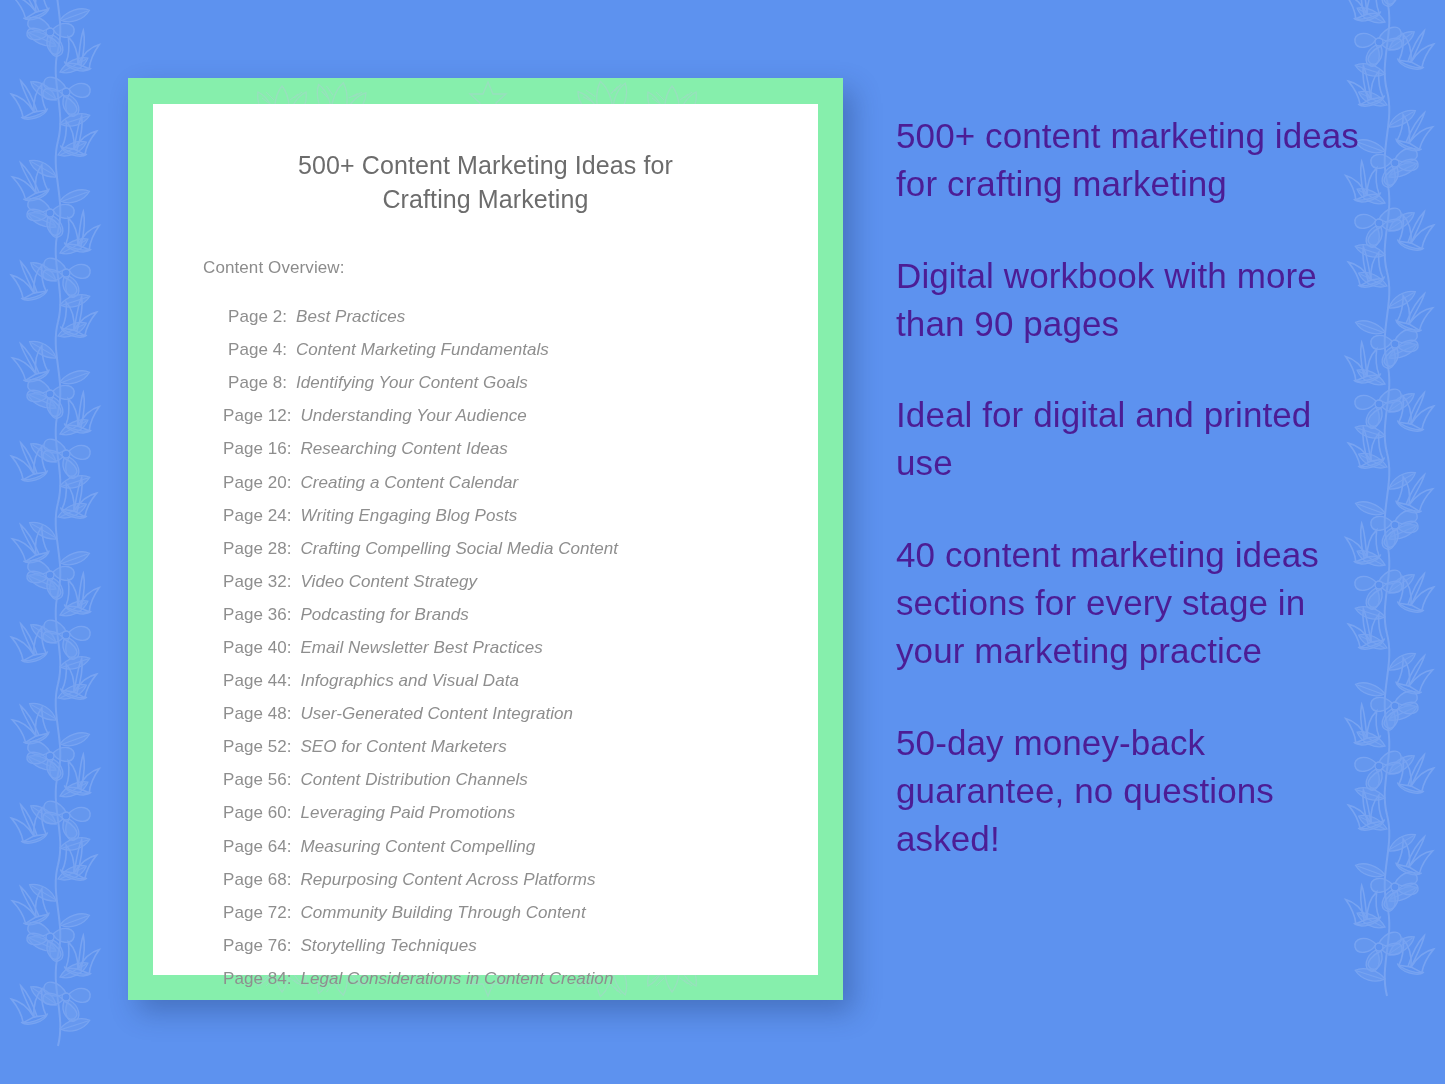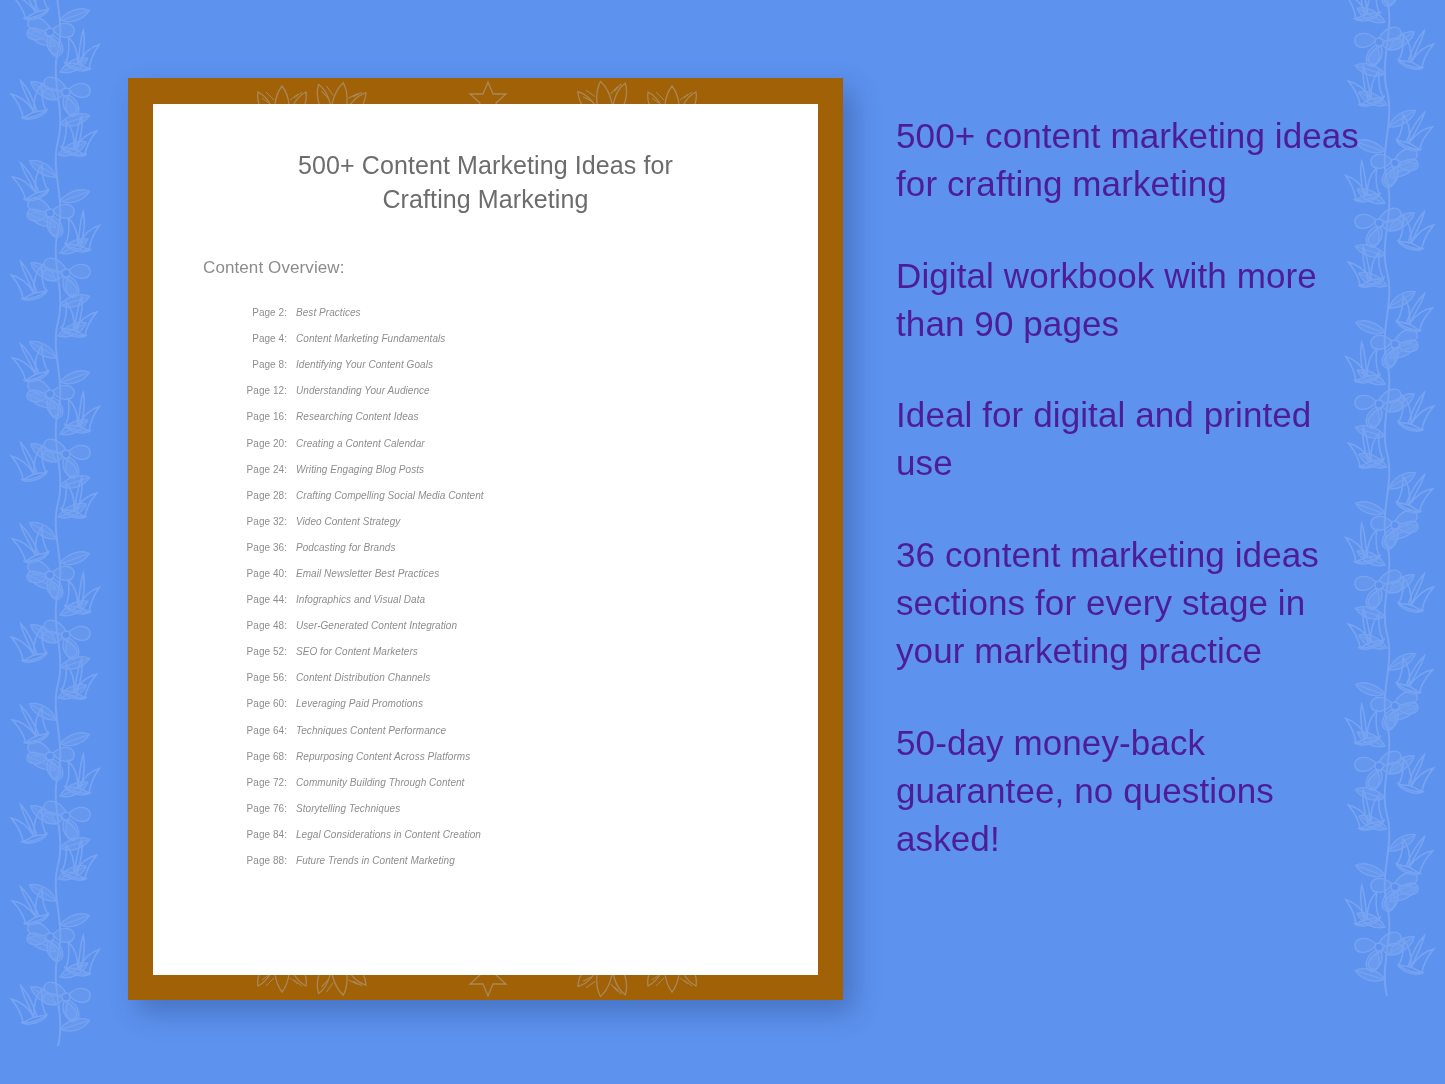--- a/index.html
+++ b/index.html
@@ -29,21 +29,21 @@
   .border-strip.right .vine-svg { transform: scaleX(-1); transform-origin: center; }
   .vine-svg { display: block; width: 118px; height: 1084px; }
 
   
   .doc-card {
     position: absolute;
     left: 128px;
     top: 78px;
     width: 715px;
     height: 922px;
-    background: #a16207;
+    background: #86efac;
     box-shadow: 10px 12px 26px rgba(22, 48, 97, 0.32);
     overflow: hidden;
   }
   .doc-watermark {
     position: absolute;
     left: 0;
     width: 715px;
     height: 90px;
     opacity: 0.5;
     pointer-events: none;
@@ -82,21 +82,21 @@
   }
 
   .toc-list {
     list-style: none;
     margin: 0;
     padding: 18px 0 0 70px;
   }
   .toc-item {
     display: flex;
     align-items: baseline;
-    font-size: 10px;
+    font-size: 17px;
     color: #8e8e8e;
     line-height: 1;
     padding: 8.05px 0;
     letter-spacing: 0.05px;
   }
   .toc-page-num {
     display: inline-block;
     min-width: 64px;
     text-align: right;
     white-space: nowrap;
@@ -296,21 +296,21 @@
       <li class="toc-item">
         <span class="toc-page-num">Page 56:</span>
         <span class="toc-entry-title">Content Distribution Channels</span>
       </li>
       <li class="toc-item">
         <span class="toc-page-num">Page 60:</span>
         <span class="toc-entry-title">Leveraging Paid Promotions</span>
       </li>
       <li class="toc-item">
         <span class="toc-page-num">Page 64:</span>
-        <span class="toc-entry-title">Techniques Content Performance</span>
+        <span class="toc-entry-title">Measuring Content Compelling</span>
       </li>
       <li class="toc-item">
         <span class="toc-page-num">Page 68:</span>
         <span class="toc-entry-title">Repurposing Content Across Platforms</span>
       </li>
       <li class="toc-item">
         <span class="toc-page-num">Page 72:</span>
         <span class="toc-entry-title">Community Building Through Content</span>
       </li>
       <li class="toc-item">
@@ -330,15 +330,15 @@
         
       </li>
     </ul>
   </div>
 </div>
 
 <div class="promo">
   <p class="promo-item">500+ content marketing ideas for crafting marketing</p>
   <p class="promo-item">Digital workbook with more than 90 pages</p>
   <p class="promo-item">Ideal for digital and printed use</p>
-  <p class="promo-item">36 content marketing ideas sections for every stage in your marketing practice</p>
+  <p class="promo-item">40 content marketing ideas sections for every stage in your marketing practice</p>
   <p class="promo-item">50-day money-back guarantee, no questions asked!</p>
 </div>
 
 </body></html>

